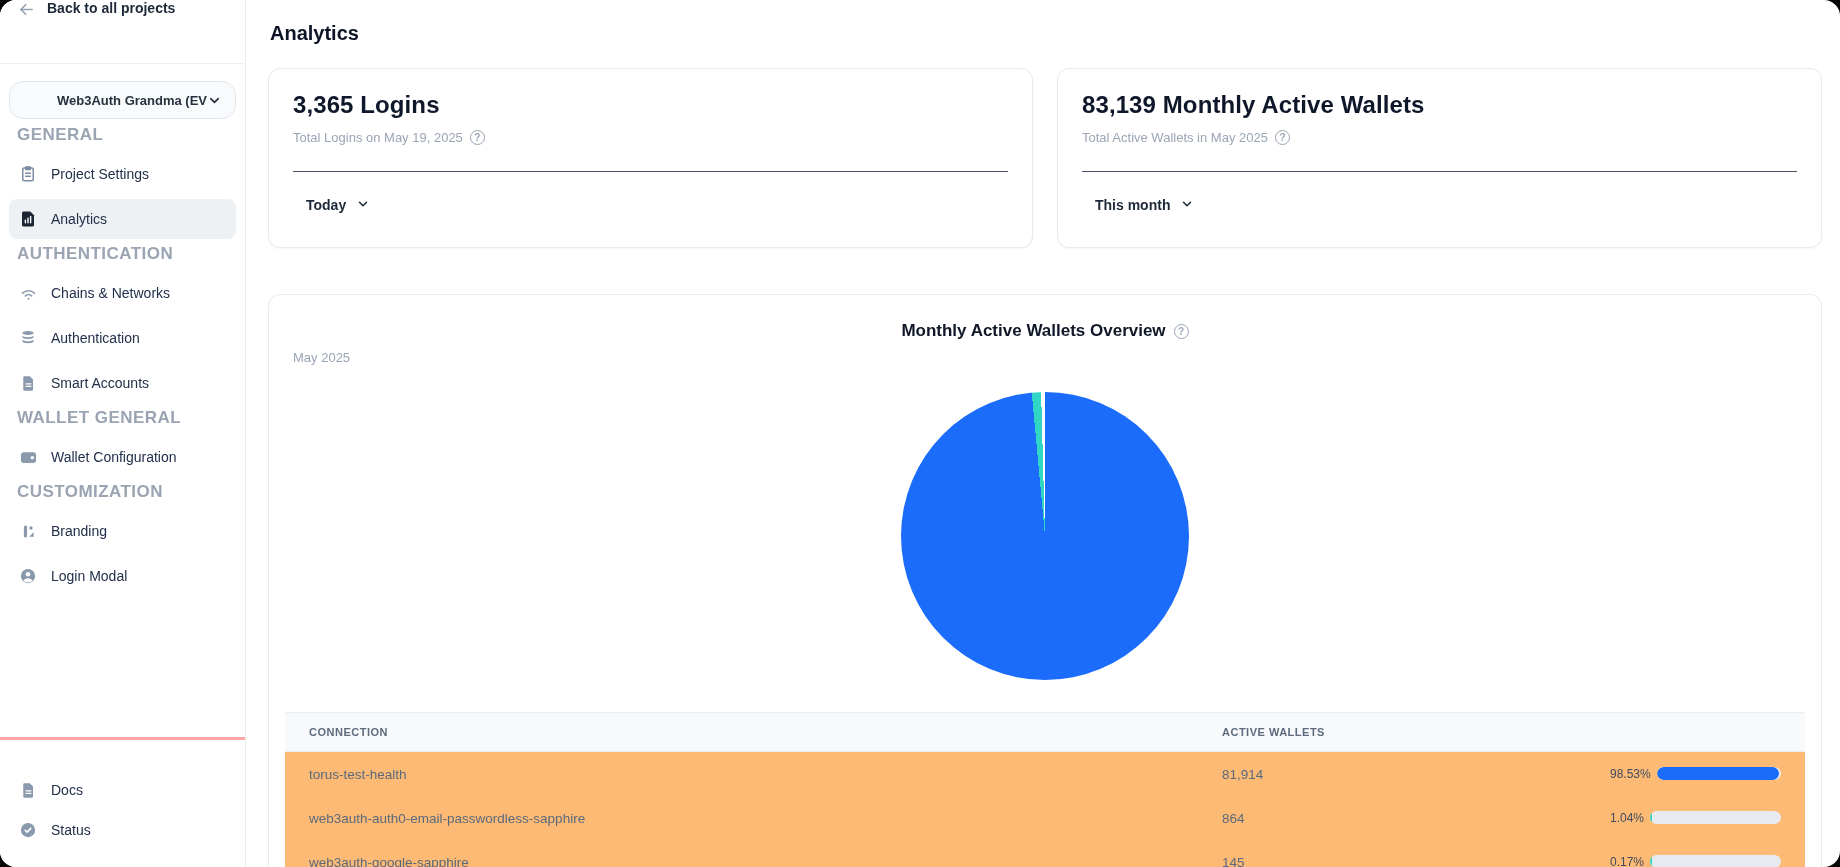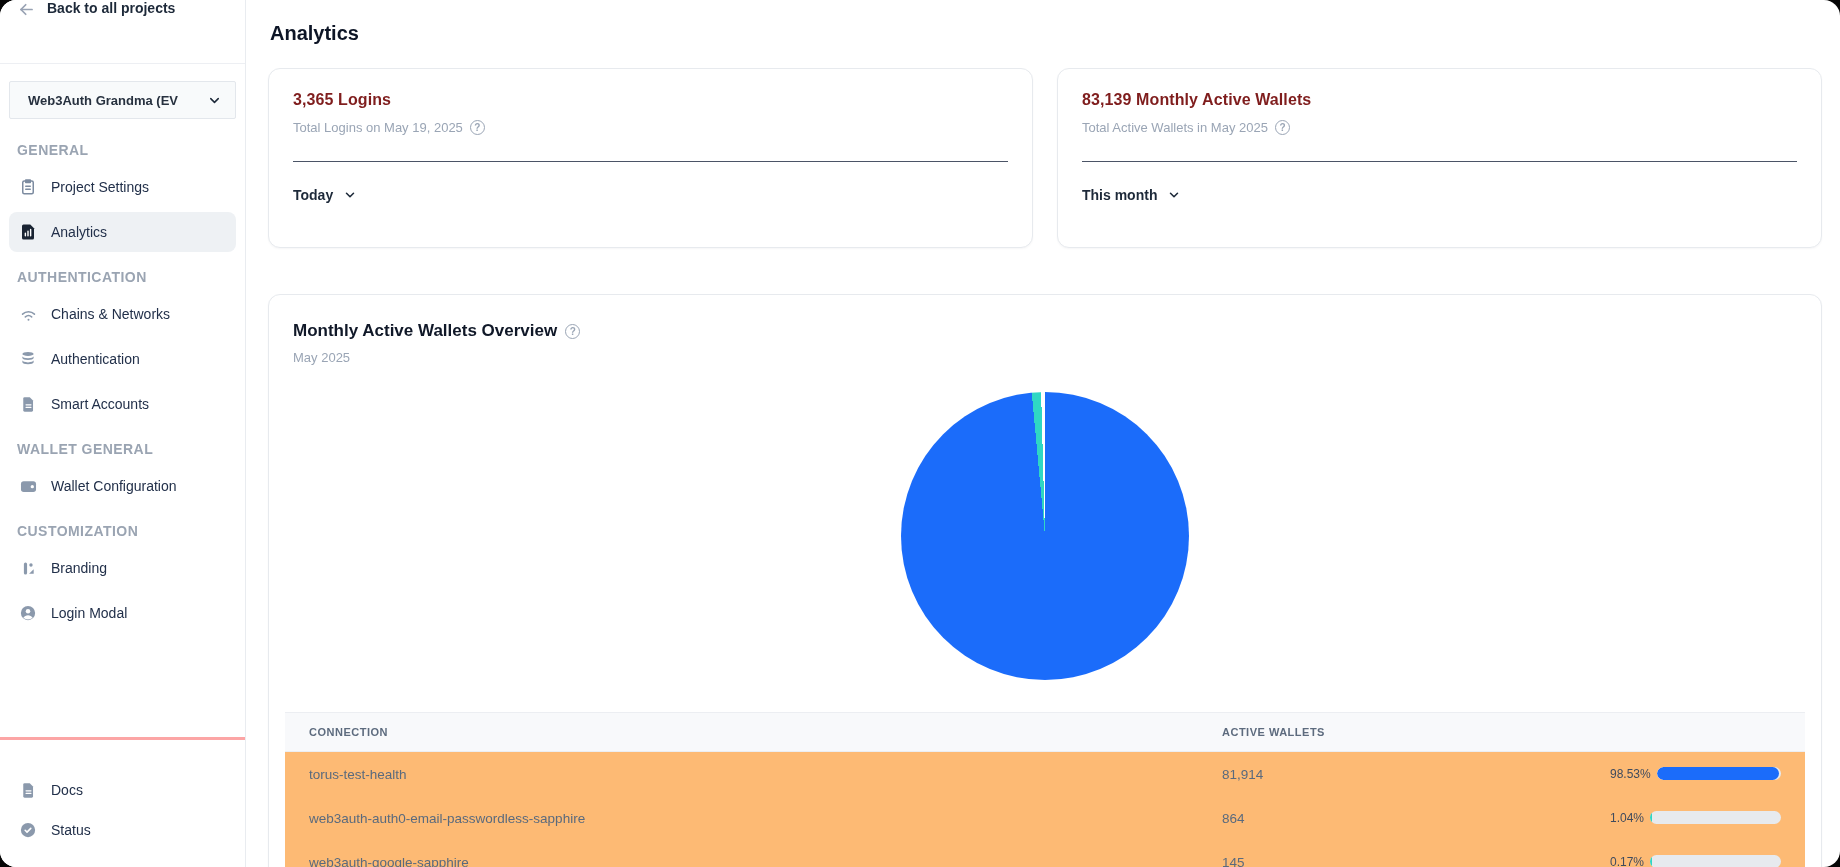--- a/index.html
+++ b/index.html
@@ -9,55 +9,55 @@
   .app { width:1840px; height:867px; background:#ffffff; border-radius:16px;
          overflow:hidden; display:flex; position:relative; }
 
   
   .sidebar { width:246px; min-width:246px; border-right:1px solid #e9ecf0;
              display:flex; flex-direction:column; background:#fff; }
   .sidebar-header { height:64px; border-bottom:1px solid #edeff3; display:flex;
                     gap:11px; padding:0 17px; cursor:pointer; }
   .back-label { font-size:14px; font-weight:700; color:#1d2939; }
   .project-select { margin:17px 9px 6px; height:38px; border:1px solid #e3e7ec;
-                    border-radius:2px; background:#f8fafb; display:flex; align-items:center;
-                    justify-content:space-between; padding:0 13px 0 18px; cursor:pointer; }
+                    border-radius:14px; background:#f8fafb; display:flex; align-items:center;
+                    justify-content:flex-end; padding:0 13px 0 18px; cursor:pointer; }
   .project-select-value { font-size:13px; font-weight:600; color:#27313f; white-space:nowrap;
                           overflow:hidden; }
   nav { padding:0 9px; }
-  .section-label { margin:17px 0 9px 8px; font-size:14px; font-weight:700;
+  .section-label { margin:0 0 9px 8px; font-size:17px; font-weight:700;
                    letter-spacing:.45px; color:#9aa4b2; }
   .nav-item { height:40px; border-radius:8px; display:flex; align-items:center; gap:13px;
               padding:0 9px; margin-bottom:5px; font-size:14px; font-weight:400;
               color:#22304a; cursor:pointer; }
   .nav-item.active { background:#eef1f4; }
   .nav-item .ic { width:20px; height:20px; display:flex; align-items:center;
                   justify-content:center; flex:none; }
   .sidebar-footer { margin-top:auto; border-top:3px solid #fca5a5; padding:31px 9px 16px; }
   .sidebar-footer .nav-item { margin-bottom:2px; height:38px; }
 
   
   .main { flex:1; padding:16px 18px 0 22px; overflow:hidden; }
   .page-title { font-size:20px; font-weight:700; color:#0d1526; margin:6px 0 23px 2px; }
 
   .stats-row { display:grid; grid-template-columns:1fr 1fr; gap:24px; }
   .stat-card { height:180px; background:#fff; border:1px solid #e7eaee; border-radius:12px;
                padding:22px 24px; box-shadow:0 1px 2px rgba(16,24,40,.04); }
-  .stat-value { font-size:16px; font-weight:700; color:#7f1d1d; letter-spacing:.1px; }
+  .stat-value { font-size:24px; font-weight:700; color:#0f172a; letter-spacing:.1px; }
   .stat-sub { margin-top:11px; font-size:13px; color:#9aa5b5; display:flex; align-items:center; gap:7px; }
   .help-icon { width:15px; height:15px; border:1.3px solid #9aa5b5; border-radius:50%;
                color:#9aa5b5; font-size:10px; font-weight:700; display:inline-flex;
                align-items:center; justify-content:center; flex:none; cursor:pointer; }
   .stat-divider { margin-top:26px; border-top:1.6px solid #4b5466; }
-  .range-picker { margin-top:25px; display:flex; align-items:center; gap:10px; width:max-content;
-                  font-size:14px; font-weight:700; color:#1d2939; cursor:pointer; }
+  .range-picker { margin-top:25px; display:flex; gap:10px; width:max-content;
+                  font-size:14px; font-weight:700; color:#1d2939; cursor:pointer;margin-left:13px; }
 
   .overview-card { margin-top:46px; background:#fff; border:1px solid #e7eaee;
                    border-radius:12px; padding:26px 24px 0; box-shadow:0 1px 2px rgba(16,24,40,.04); }
-  .overview-title-row { display:flex; align-items:center; gap:8px; }
+  .overview-title-row { display:flex; align-items:center; gap:8px;justify-content:center; }
   .overview-title { font-size:17px; font-weight:700; color:#101828; }
   .overview-sub { margin-top:9px; font-size:13px; color:#9aa5b5; }
   .pie { width:288px; height:288px; border-radius:50%; margin:27px auto 0; }
 
   .tbl { margin:32px -8px 0; }
   .tbl-grid { display:grid; grid-template-columns:1fr 388px 171px; align-items:center;
               padding:0 24px 0 24px; }
   .tbl-header { height:40px; background:#f8f9fb; border-top:1px solid #eceef2;
                 border-bottom:1px solid #eceef2; font-size:11px; font-weight:700;
                 letter-spacing:.5px; color:#5d6b7e; }

